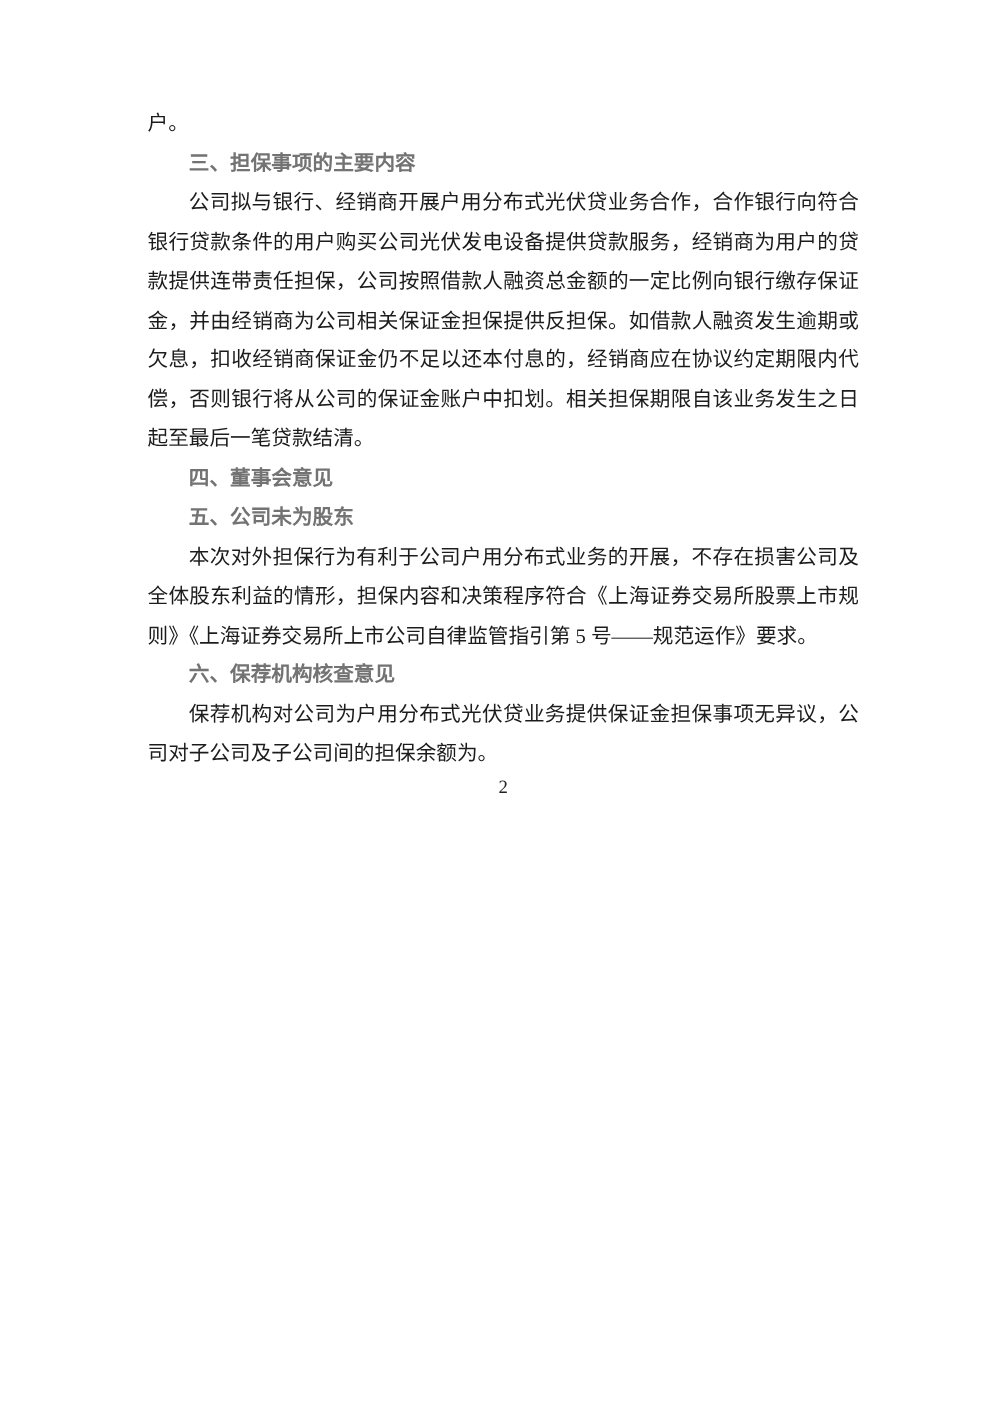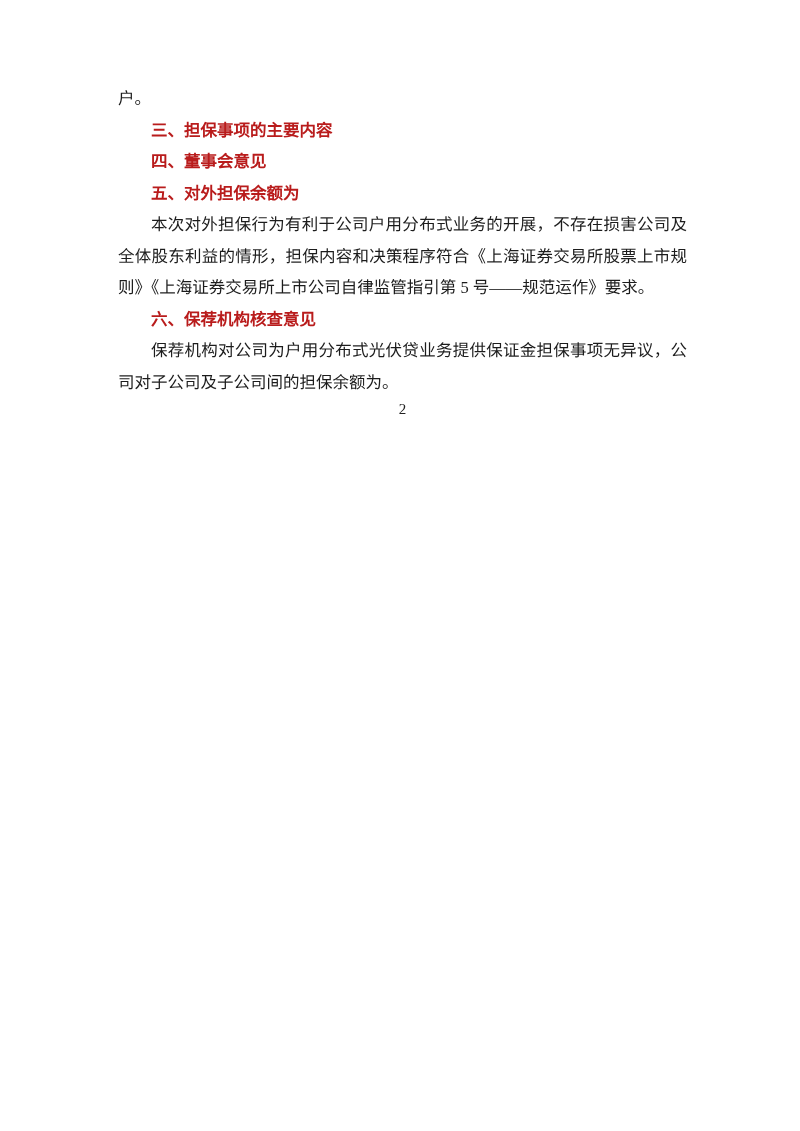--- a/index.html
+++ b/index.html
@@ -26,39 +26,40 @@
   .page p {
     margin: 0;
     padding: 0;
   }
   .doc-continuation {
     text-indent: 0;
   }
   .doc-heading {
     font-weight: 700;
     text-indent: 2em;
-    color: #b91c1c;
+    color: #737373;
   }
   .doc-para {
     text-indent: 2em;
   }
   .page-number {
     text-align: center;
     text-indent: 0;
     font-size: 15px;
     line-height: 22px;
     margin-top: 1px;
     color: #222222;
   }
 </style>
 </head>
 <body>
 
 <div class="page">
   <p class="doc-continuation">户。</p>
   <p class="doc-heading">三、担保事项的主要内容</p>
+  <p class="doc-para">公司拟与银行、经销商开展户用分布式光伏贷业务合作，合作银行向符合银行贷款条件的用户购买公司光伏发电设备提供贷款服务，经销商为用户的贷款提供连带责任担保，公司按照借款人融资总金额的一定比例向银行缴存保证金，并由经销商为公司相关保证金担保提供反担保。如借款人融资发生逾期或欠息，扣收经销商保证金仍不足以还本付息的，经销商应在协议约定期限内代偿，否则银行将从公司的保证金账户中扣划。相关担保期限自该业务发生之日起至最后一笔贷款结清。</p>
   <p class="doc-heading">四、董事会意见</p>
-  <p class="doc-heading">五、对外担保余额为</p>
+  <p class="doc-heading">五、公司未为股东</p>
   <p class="doc-para">本次对外担保行为有利于公司户用分布式业务的开展，不存在损害公司及全体股东利益的情形，担保内容和决策程序符合《上海证券交易所股票上市规则》《上海证券交易所上市公司自律监管指引第 5 号——规范运作》要求。</p>
   <p class="doc-heading">六、保荐机构核查意见</p>
   <p class="doc-para">保荐机构对公司为户用分布式光伏贷业务提供保证金担保事项无异议，公司对子公司及子公司间的担保余额为。</p>
   <p class="page-number">2</p>
 </div>
 
 </body></html>

